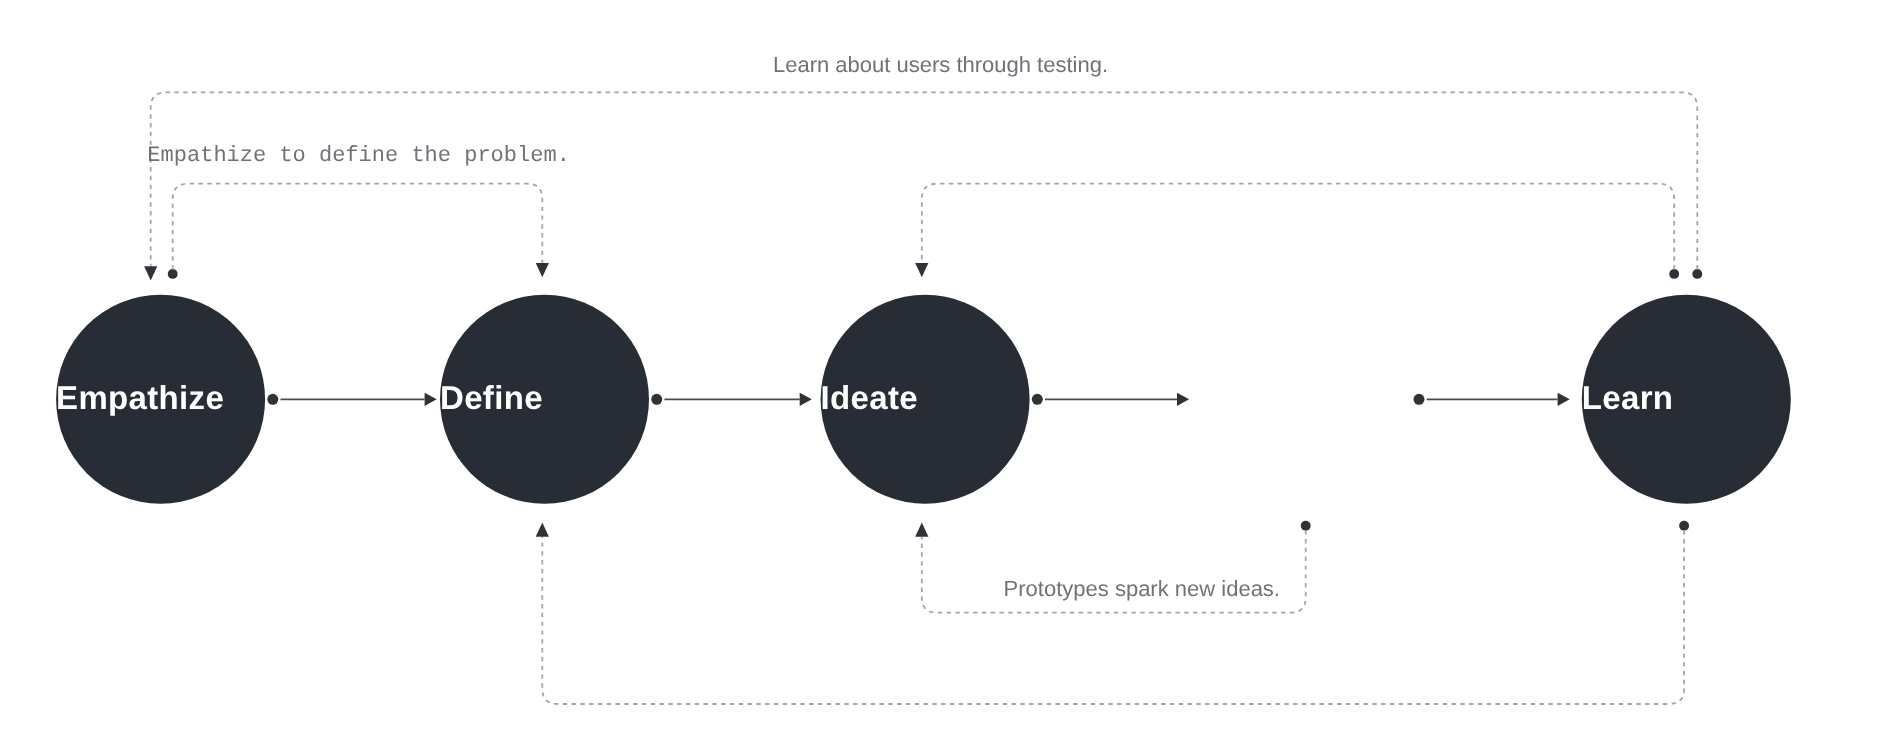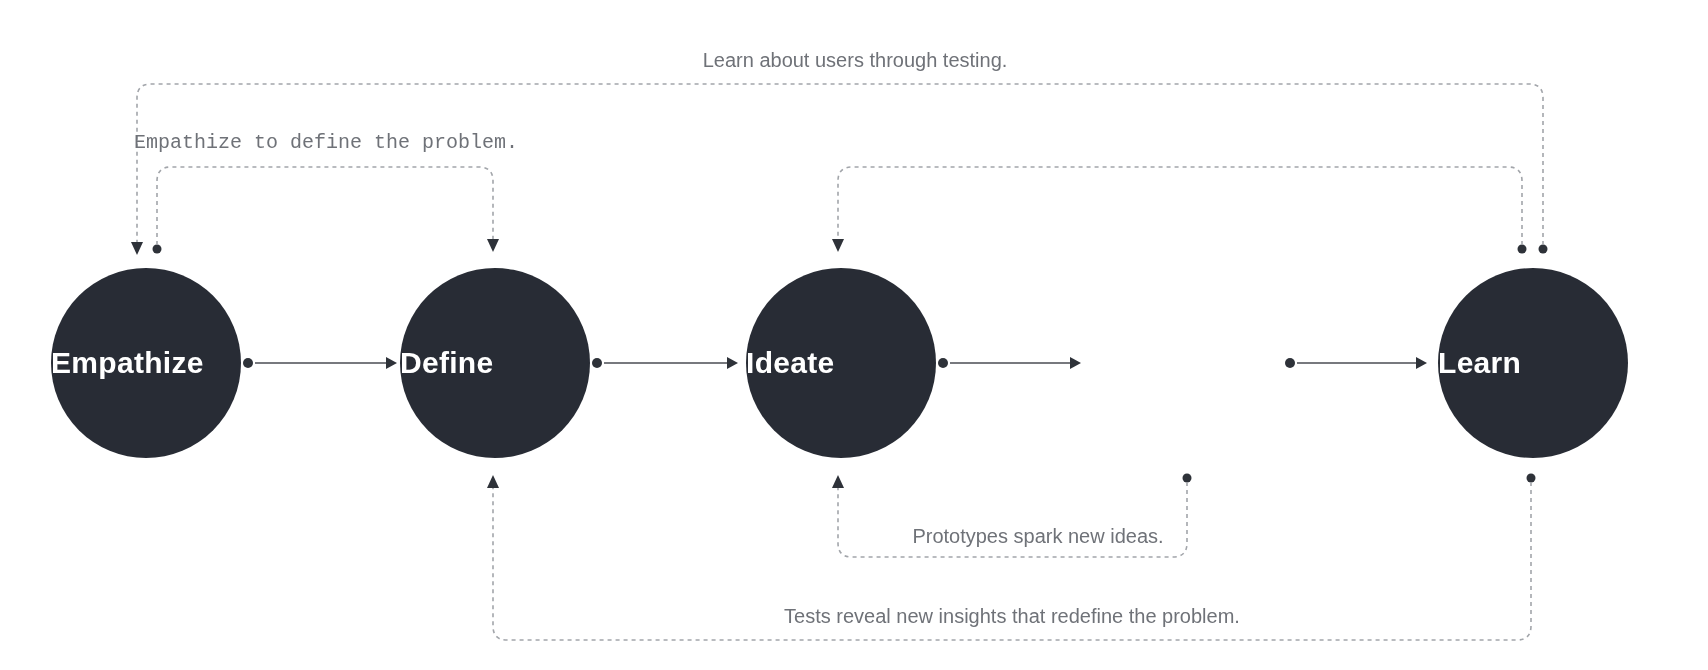--- a/index.html
+++ b/index.html
@@ -132,15 +132,14 @@
   <div class="stage-circle" style="left:746px;top:268px;">
     <span class="stage-label">Ideate</span>
   </div>
   <div class="stage-circle" style="left:1438px;top:268px;">
     <span class="stage-label">Learn</span>
   </div>
 
   <div class="loop-label" style="left:855px;top:60px;">Learn about users through testing.</div>
   <div class="loop-label" style="left:326px;top:142px;font-family:Liberation Mono, monospace;">Empathize to define the problem.</div>
   <div class="loop-label" style="left:1015px;top:536px;margin-left:23px;">Prototypes spark new ideas.</div>
-  <div class="loop-label" style="left:1012px;top:616px;">Tests reveal new insights that redefine the problem.</div>
 
 </div>
 
 </body></html>

